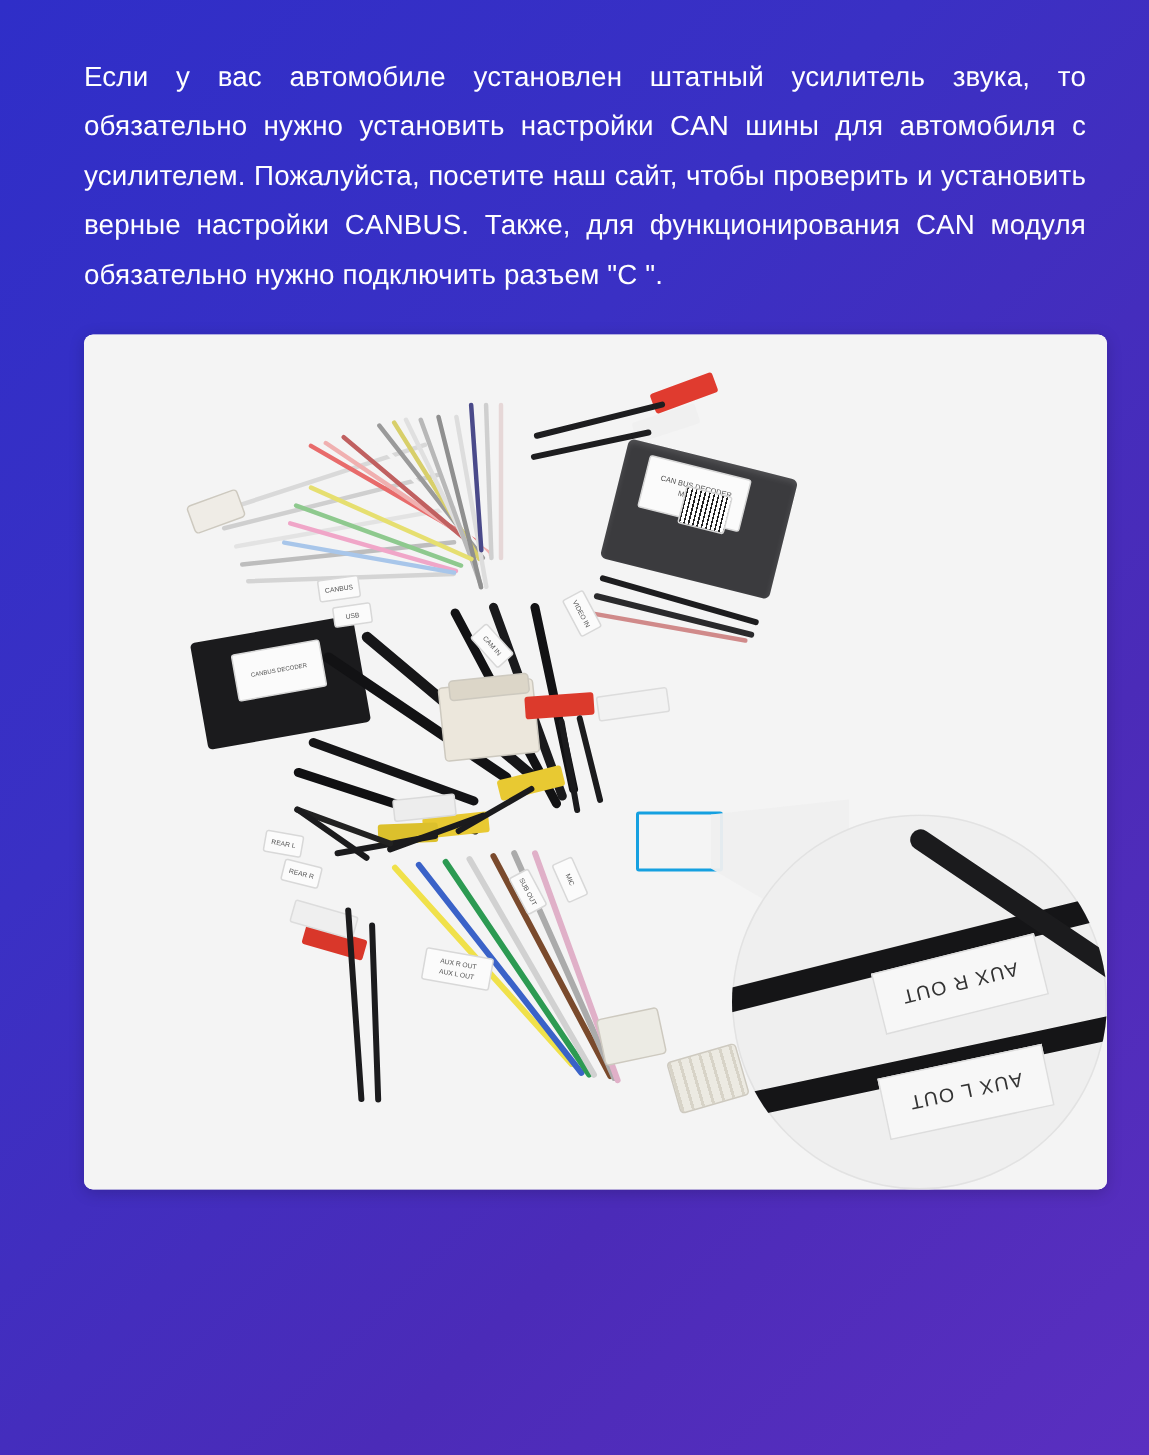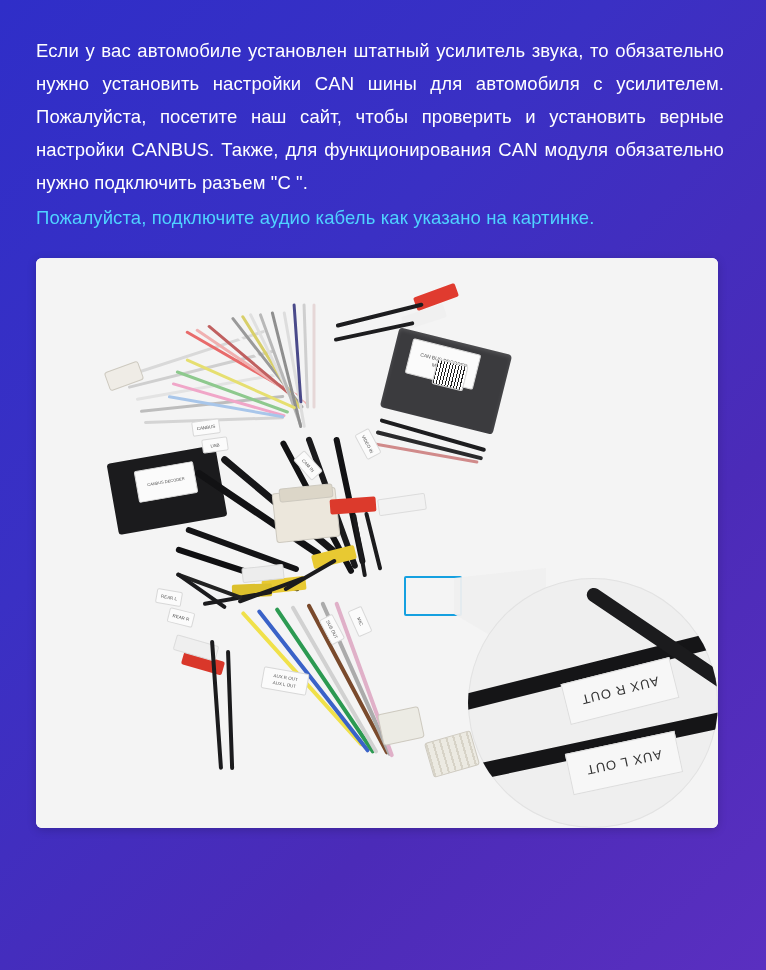--- a/index.html
+++ b/index.html
@@ -11,21 +11,21 @@
     width: 766px;
     height: 970px;
     overflow: hidden;
     font-family: "Liberation Sans", sans-serif;
     background: linear-gradient(135deg, #2f2ec8 0%, #3a30c4 35%, #4b2bb8 70%, #5a2fc0 100%);
     position: relative;
   }
   .page {
     position: absolute;
     inset: 0;
-    padding: 34px 42px 0 36px;
+    padding: 34px 42px 0 56px;
     box-sizing: border-box;
   }
   .para {
     color: #ffffff;
     font-size: 18.5px;
     line-height: 33px;
     text-align: justify;
     text-justify: inter-word;
     letter-spacing: 0.1px;
     margin: 0 0 2px 0;
@@ -91,21 +91,20 @@
     justify-content: center;
     font-family: "Liberation Sans", sans-serif;
   }
 </style>
 </head>
 <body>
 
 <div class="page">
 
   <p class="para">Если у вас автомобиле установлен штатный усилитель звука, то обязательно нужно установить настройки CAN шины для автомобиля с усилителем. Пожалуйста, посетите наш сайт, чтобы проверить и установить верные настройки CANBUS. Также, для функционирования CAN модуля обязательно нужно подключить разъем "C ".</p>
-  <p class="para highlight">Пожалуйста, подключите аудио кабель как указано на картинке.</p>
 
   <div class="photo-frame">
     <div class="photo">
 
       <div class="wire" style="left:86px; top:118px; width:150px; height:3px; background:#d9d9d9; transform:rotate(-18deg);"></div>
       <div class="wire" style="left:92px; top:128px; width:150px; height:3px; background:#cfcfcf; transform:rotate(-14deg);"></div>
       <div class="wire" style="left:100px; top:140px; width:150px; height:3px; background:#e3e3e3; transform:rotate(-10deg);"></div>
       <div class="wire" style="left:104px; top:152px; width:145px; height:3px; background:#bdbdbd; transform:rotate(-6deg);"></div>
       <div class="wire" style="left:108px; top:163px; width:140px; height:3px; background:#d4d4d4; transform:rotate(-2deg);"></div>
 

